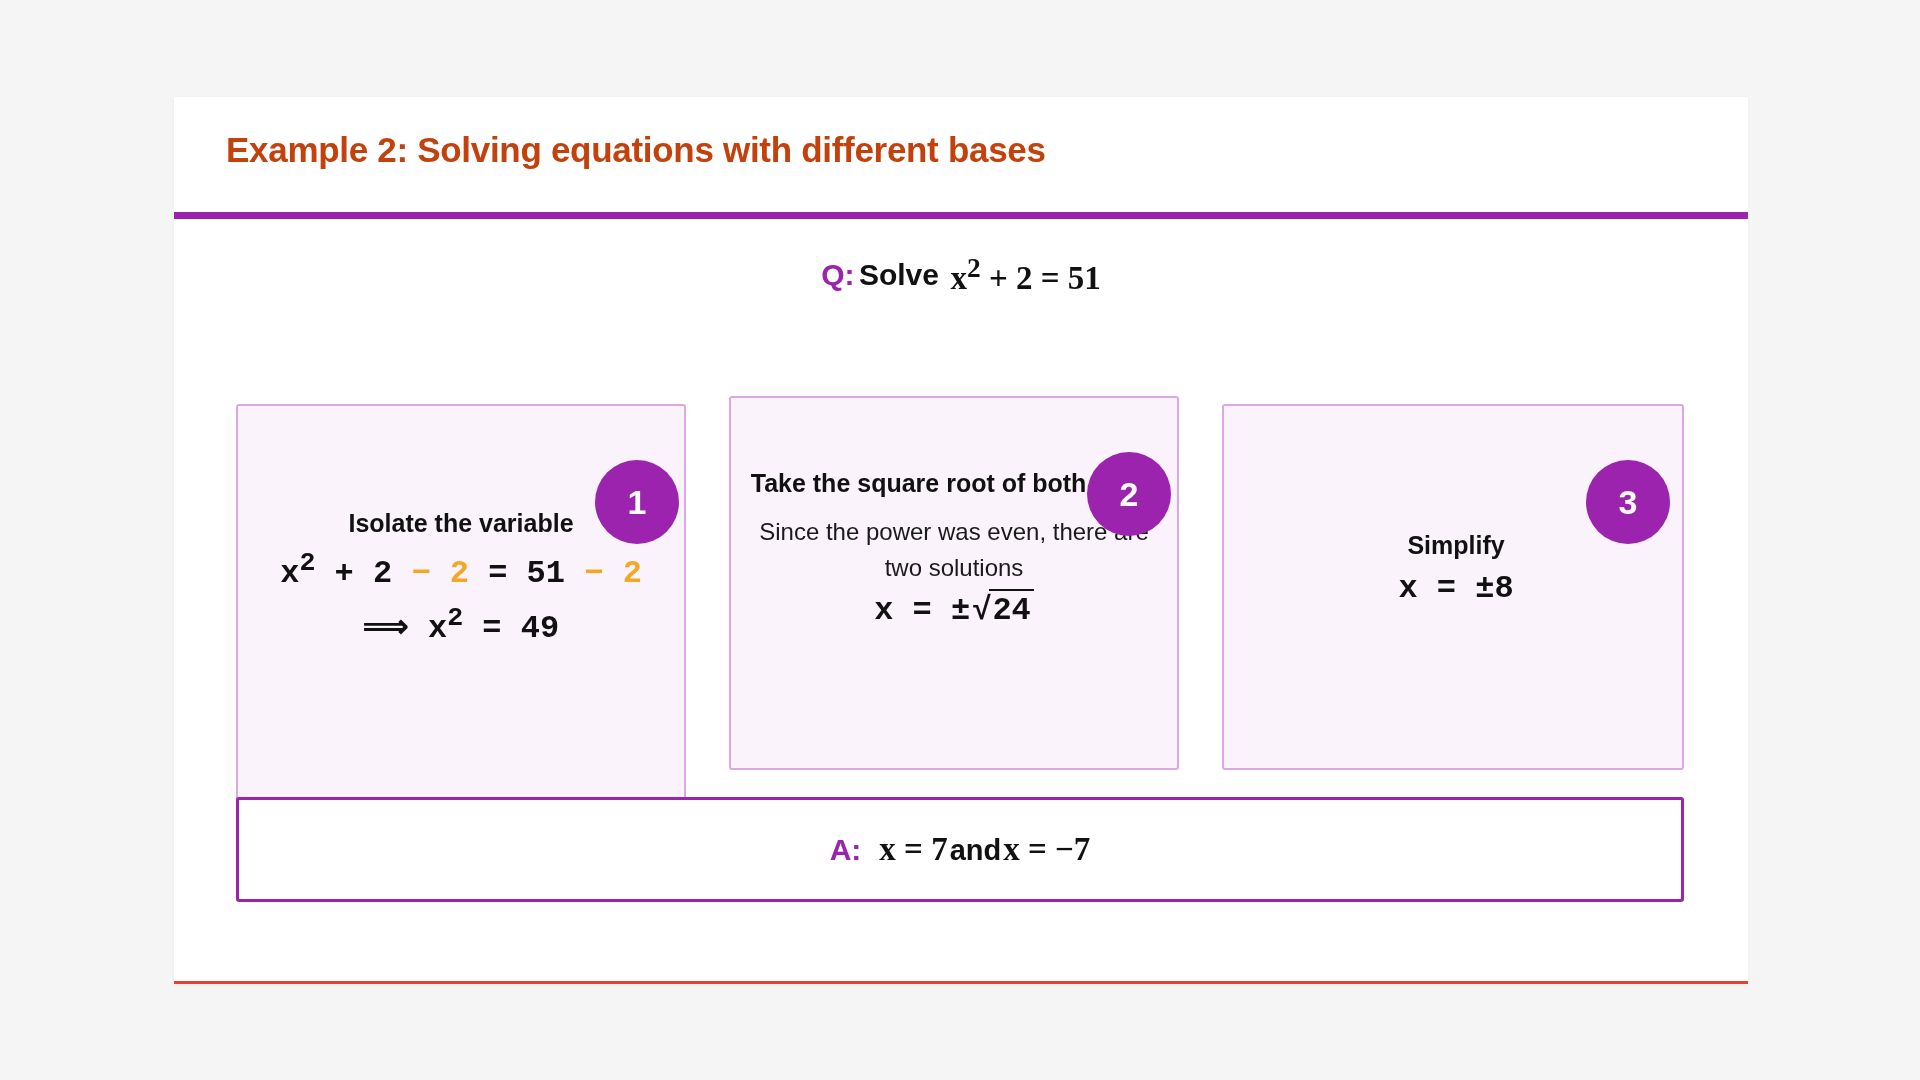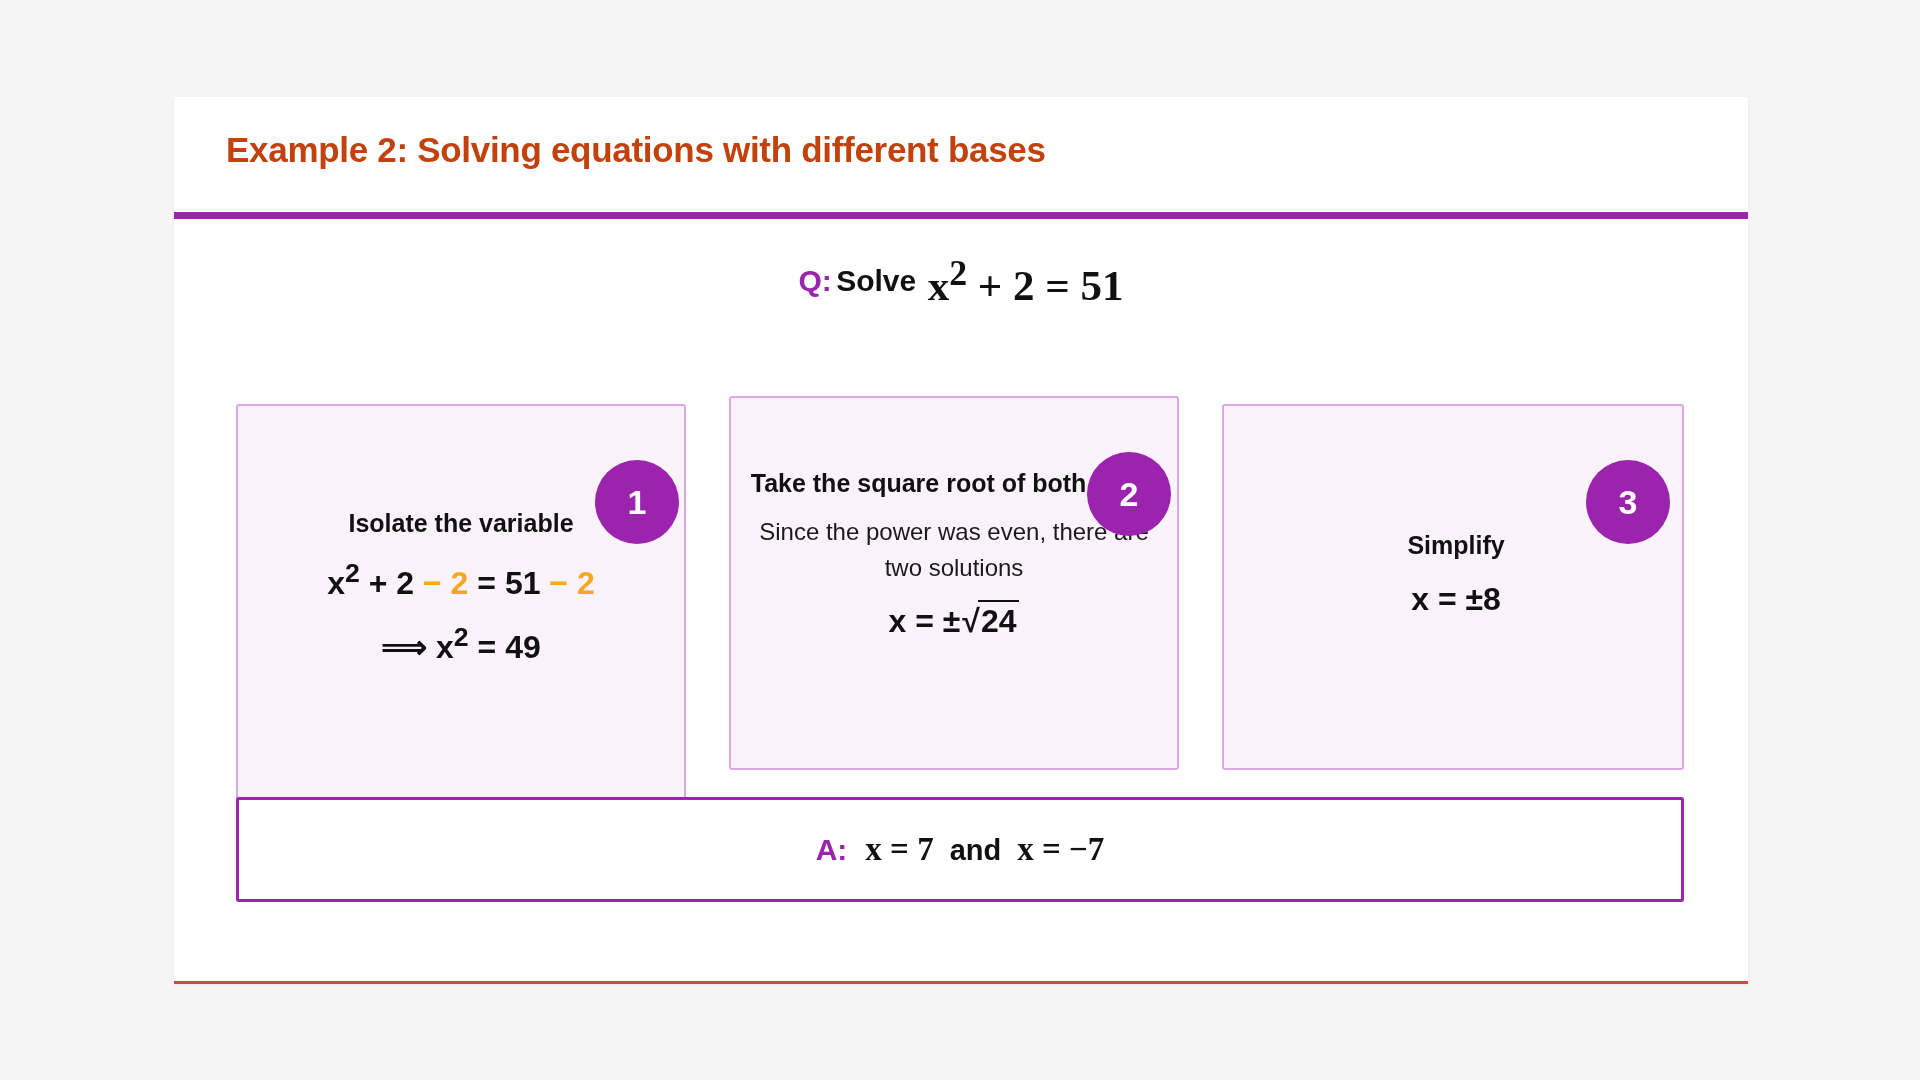--- a/index.html
+++ b/index.html
@@ -75,21 +75,21 @@
     vertical-align: middle;
   }
   .q-text {
     font-size: 30px;
     font-weight: 800;
     color: #111111;
     vertical-align: middle;
   }
   .q-math {
     font-family: "Liberation Serif", serif;
-    font-size: 43px;
+    font-size: 33px;
     font-weight: 700;
     color: #111111;
     vertical-align: middle;
     margin-left: 7px;
   }
 
   
   .steps {
     position: absolute;
     left: 0;
@@ -144,26 +144,26 @@
 
   .card-note {
     font-size: 24px;
     font-weight: 400;
     color: #1a1a1a;
     line-height: 1.52;
     margin-top: 12px;
   }
 
   .card-math {
-    font-family: Liberation Sans, sans-serif;
+    font-family: Liberation Mono, monospace;
     font-size: 32px;
     font-weight: 700;
     color: #111111;
     line-height: 1.45;
-    margin-top: 12px;
+    margin-top: 2px;
     white-space: nowrap;
   }
   .card-math .accent { color: #f5a623; }
 
   .body-1 { top: 100px; }
   .body-2 { top: 68px; }
   .body-3 { top: 122px; padding-left: 20px; }
 
   .sqrt-wrap {
     display: inline-block;
@@ -203,21 +203,21 @@
     font-weight: 700;
     color: #111111;
     vertical-align: middle;
     margin-left: 18px;
   }
   .a-word {
     font-family: "Liberation Sans", sans-serif;
     font-size: 29px;
     font-weight: 800;
     color: #111111;
-    margin: 0 16px;
+    margin: 0 2px;
   }
 </style>
 </head>
 <body>
 
 <div class="page">
 
   <div class="panel">
 
     <div class="title">Example 2: Solving equations with different bases</div>

